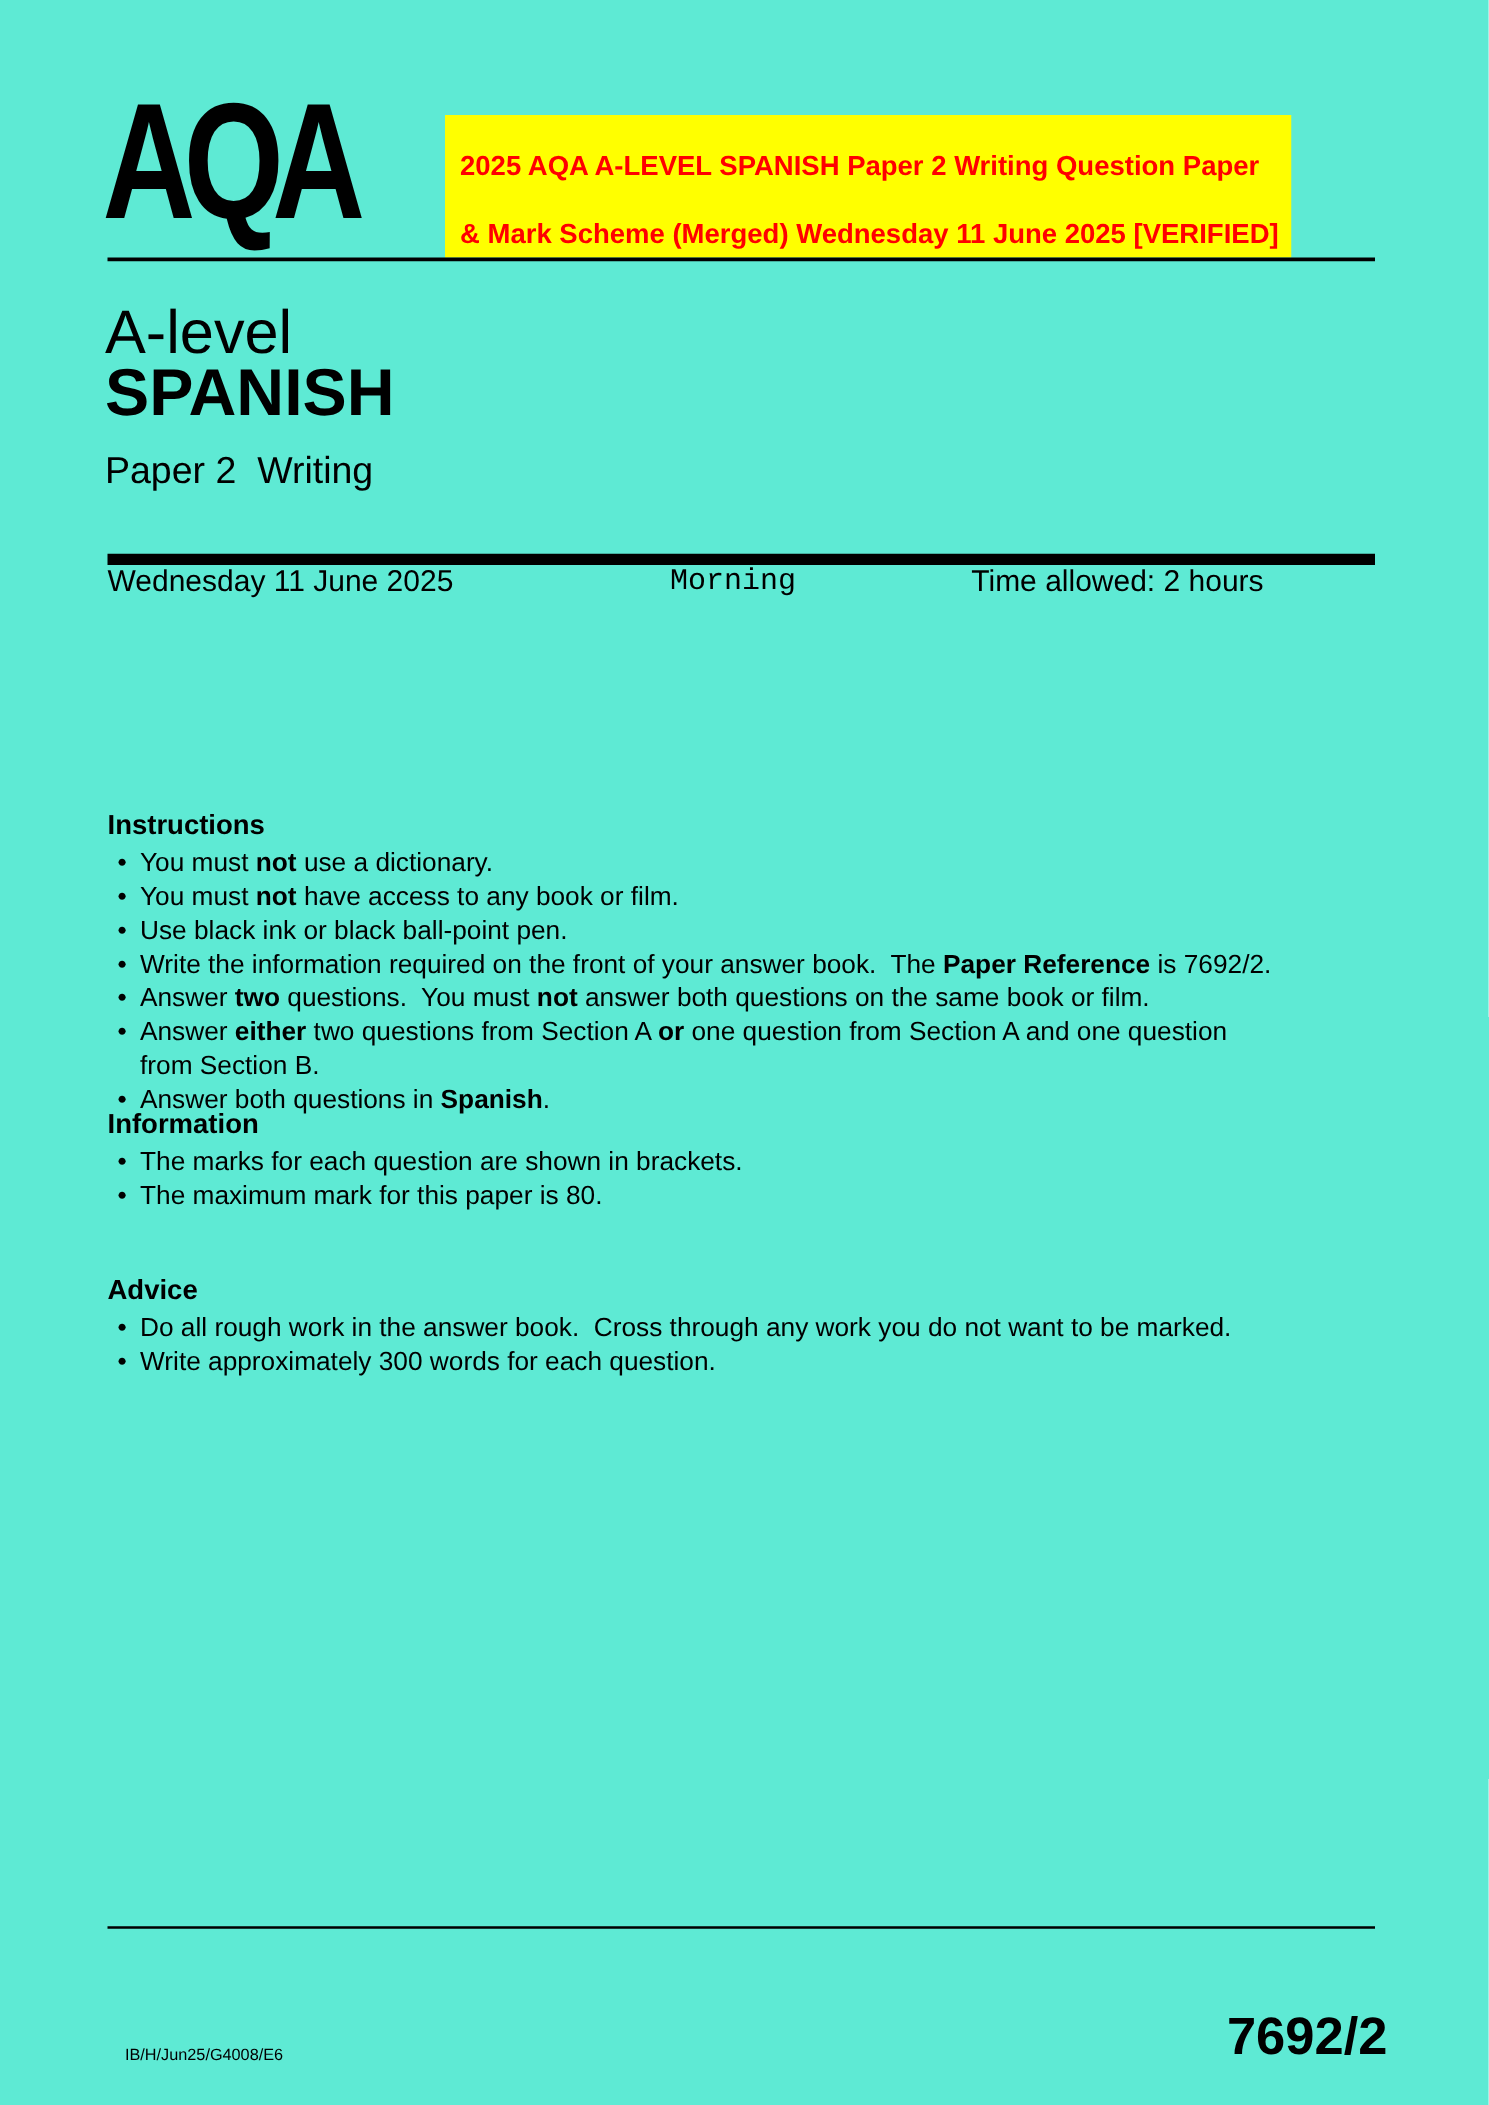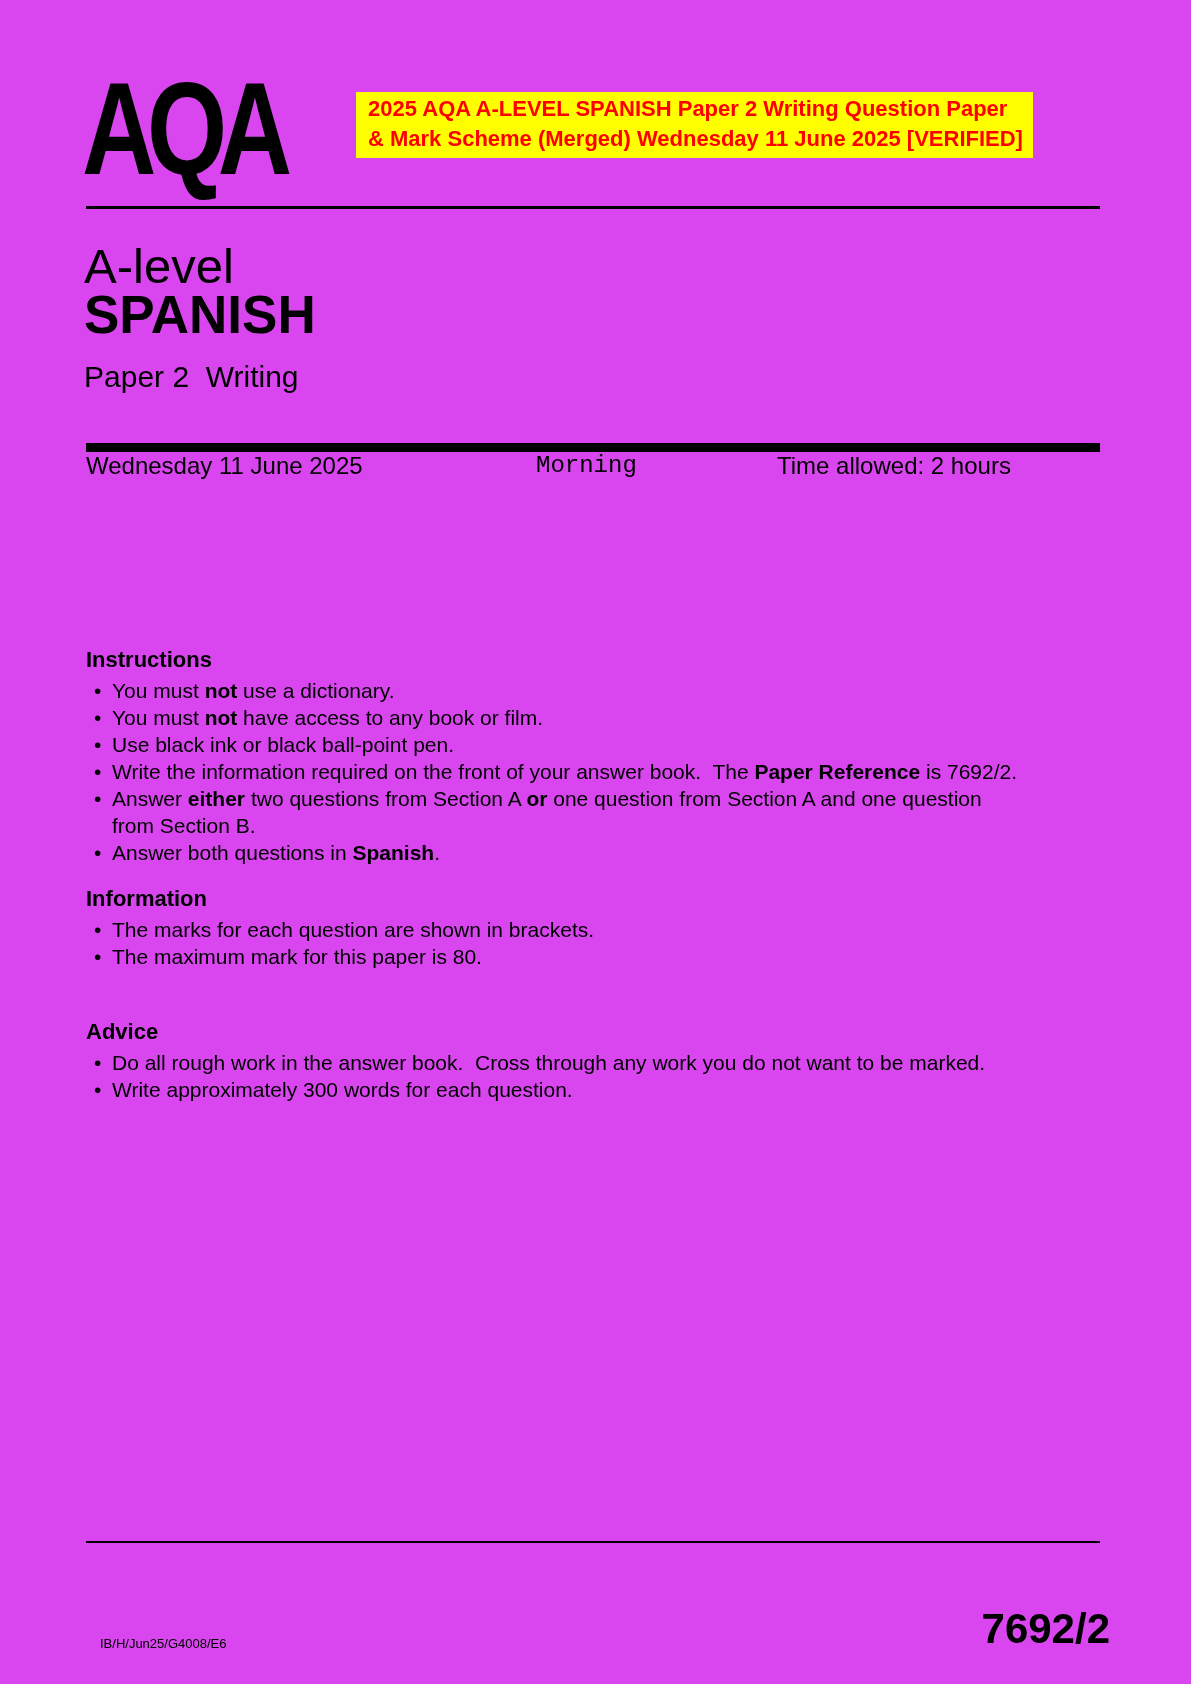--- a/index.html
+++ b/index.html
@@ -1,38 +1,38 @@
 <!DOCTYPE html>
 <html><head>
 <meta charset="utf-8">
 <style>
   html,body { margin:0; padding:0; background:#ffffff; }
   .page {
     position:relative;
     width:1191px; height:1684px;
-    background:#d946ef;
+    background:#5eead4;
     font-family:"Liberation Sans", sans-serif;
     color:#000;
     overflow:hidden;
   }
   
   .aqa-logo {
     position:absolute; left:82px; top:63px;
     font-size:132px; font-weight:bold; line-height:1;
     letter-spacing:-12px;
     transform:scaleX(0.78); transform-origin:left top;
   }
   .hl-note {
     position:absolute; left:356px; top:92px;
     background:#FFFF00;
     padding:2px 10px 4px 12px;
   }
   .hl-line {
     font-size:22px; font-weight:bold; line-height:30px;
-    color:#FF0000; white-space:pre;
+    color:#FF0000; white-space:pre;margin-top:24px;
   }
   
   .rule { position:absolute; left:86px; width:1014px; background:#000; }
   .rule-top    { top:206px; height:3px; }
   .rule-mid    { top:443px; height:9px; }
   .rule-bottom { top:1541px; height:2px; }
   
   .title-qual    { position:absolute; left:84px; top:240px; font-size:49px; line-height:1.1; }
   .title-subject { position:absolute; left:84px; top:286px; font-size:53px; font-weight:bold; line-height:1.1; }
   .title-paper   { position:absolute; left:84px; top:360px; font-size:30px; line-height:1.1; white-space:pre-wrap; }
@@ -83,20 +83,21 @@
   </div>
 
 
   <div class="section sec-instructions">
     <p class="sec-heading">Instructions</p>
     <ul class="bullets">
         <li><span>You must </span><span class="b">not</span><span> use a dictionary.</span></li>
         <li><span>You must </span><span class="b">not</span><span> have access to any book or film.</span></li>
         <li><span>Use black ink or black ball-point pen.</span></li>
         <li><span>Write the information required on the front of your answer book.  The </span><span class="b">Paper Reference</span><span> is 7692/2.</span></li>
+        <li><span>Answer </span><span class="b">two</span><span> questions.  You must </span><span class="b">not</span><span> answer both questions on the same book or film.</span></li>
         <li><span>Answer </span><span class="b">either</span><span> two questions from Section A </span><span class="b">or</span><span> one question from Section A and one question
 from Section B.</span></li>
         <li><span>Answer both questions in </span><span class="b">Spanish</span><span>.</span></li>
       </ul>
   </div>
 
   <div class="section sec-information">
     <p class="sec-heading">Information</p>
     <ul class="bullets">
         <li><span>The marks for each question are shown in brackets.</span></li>

